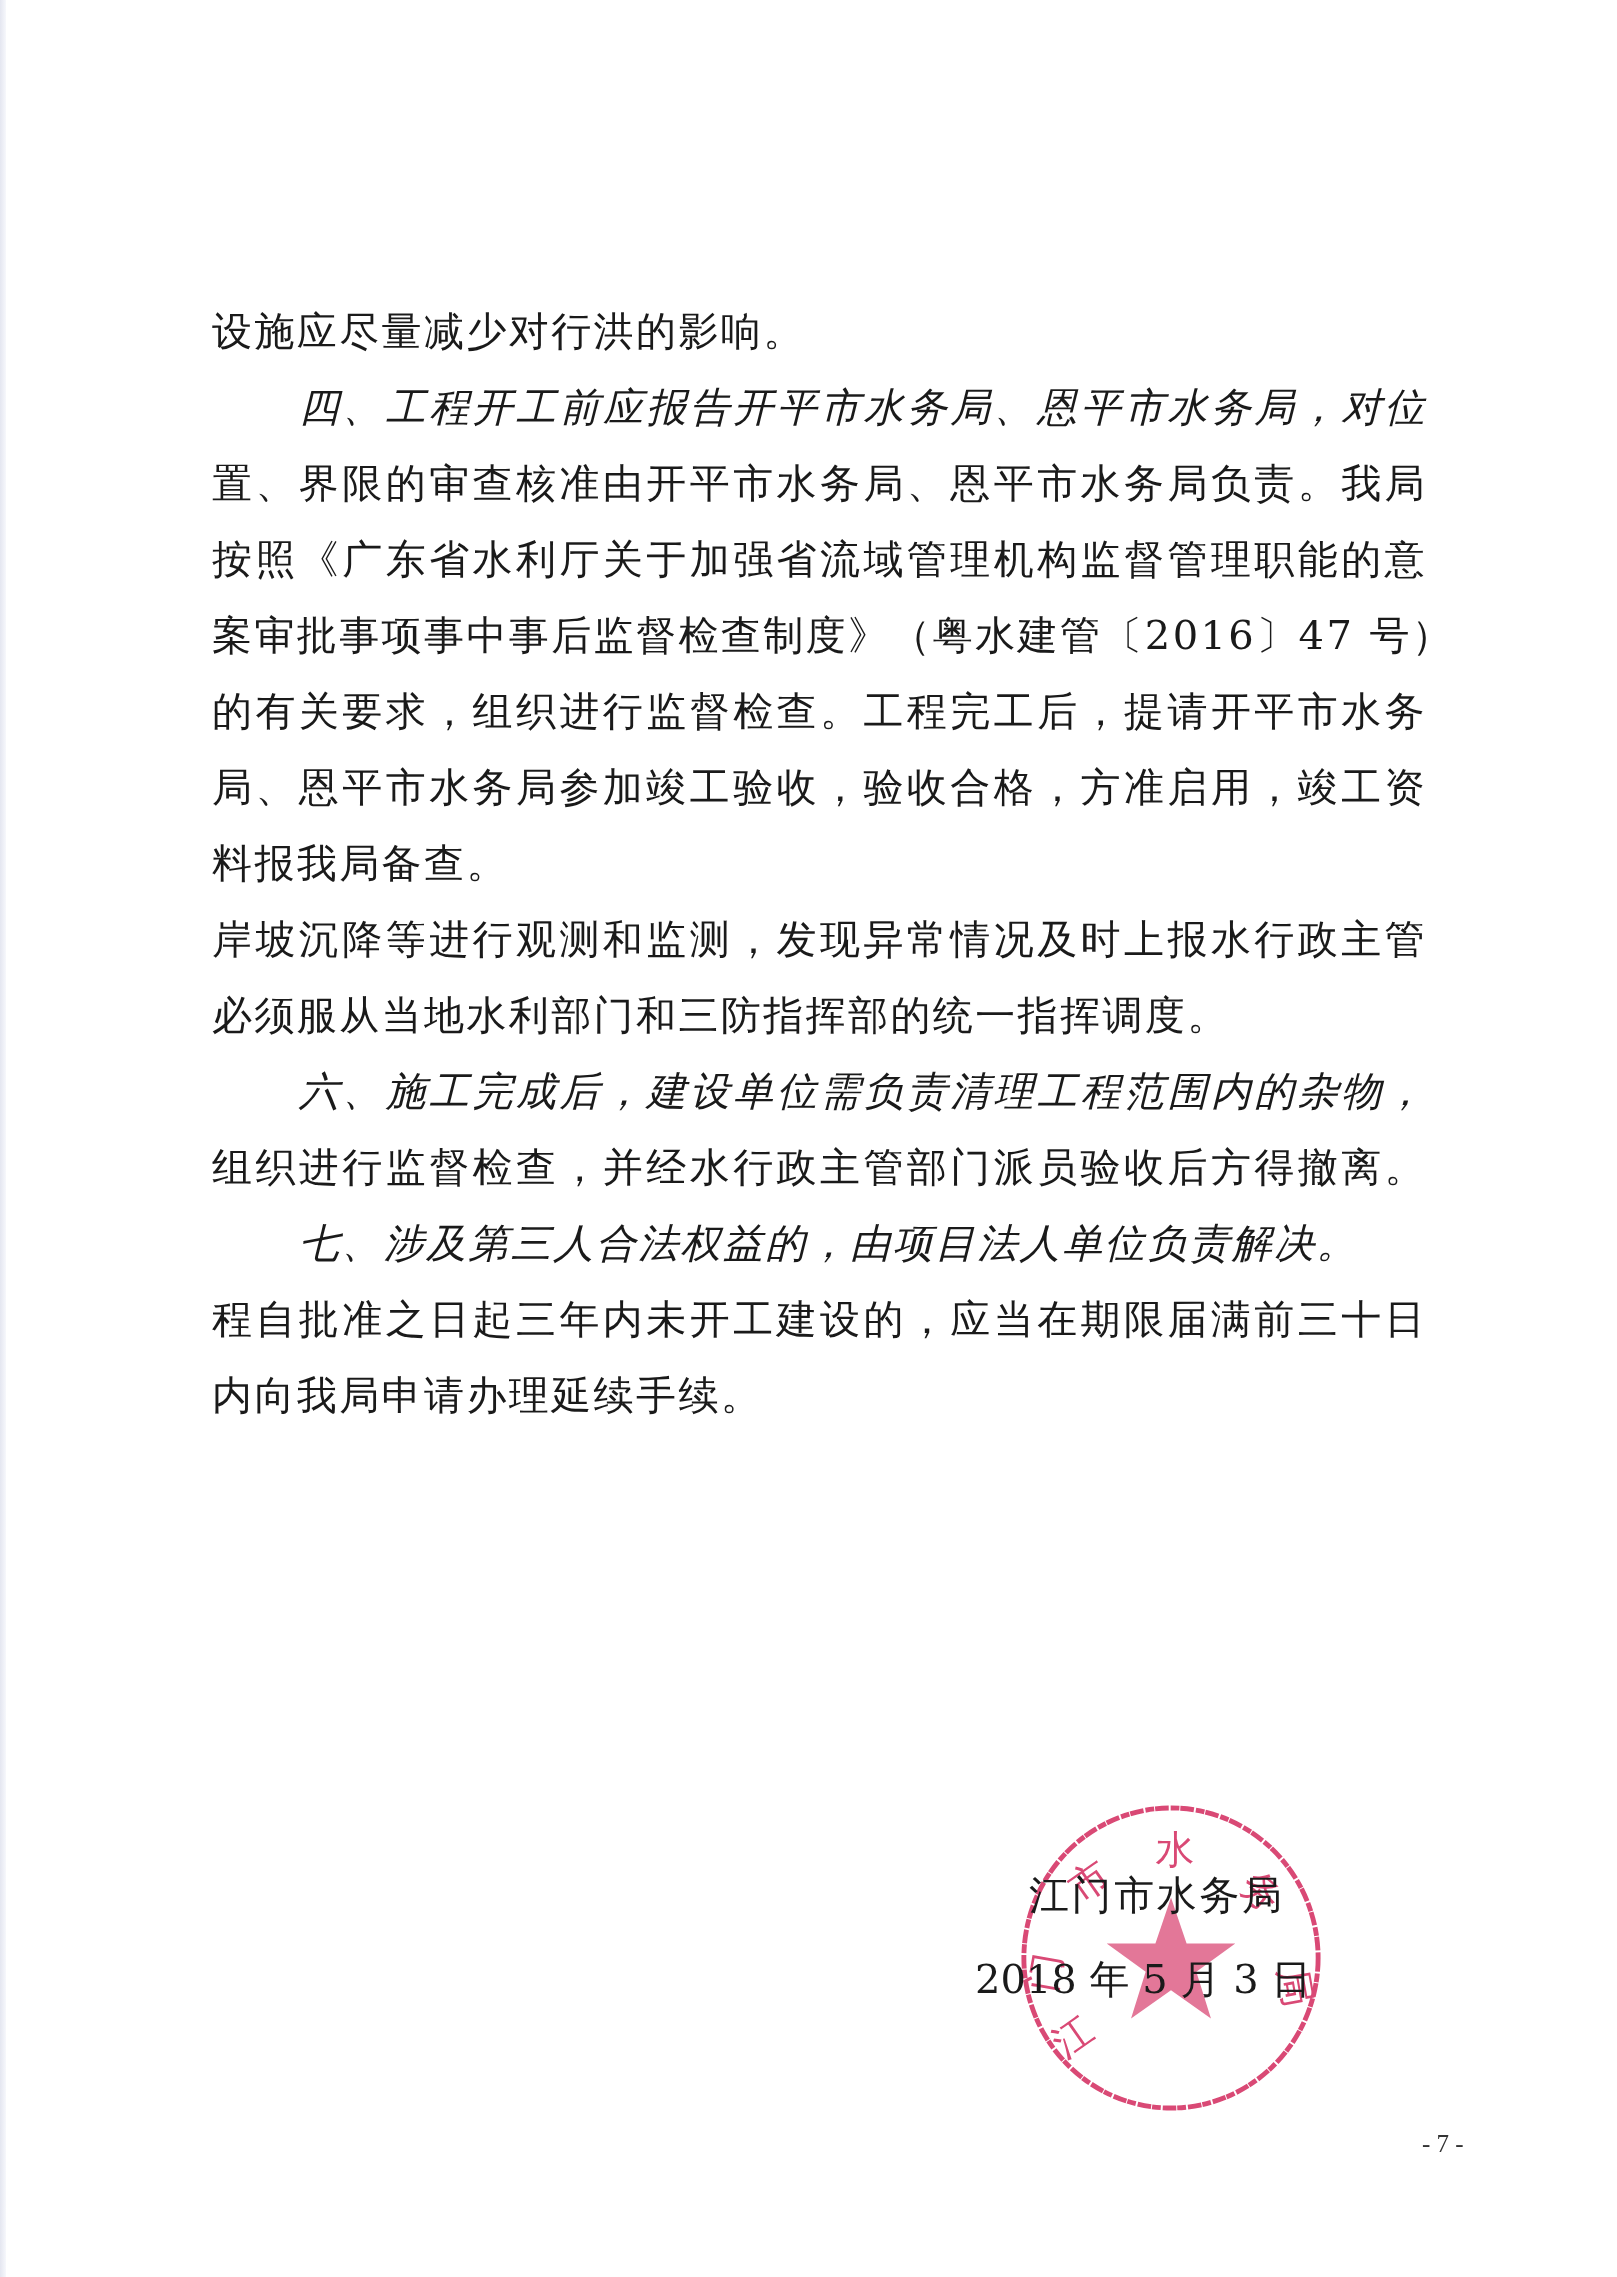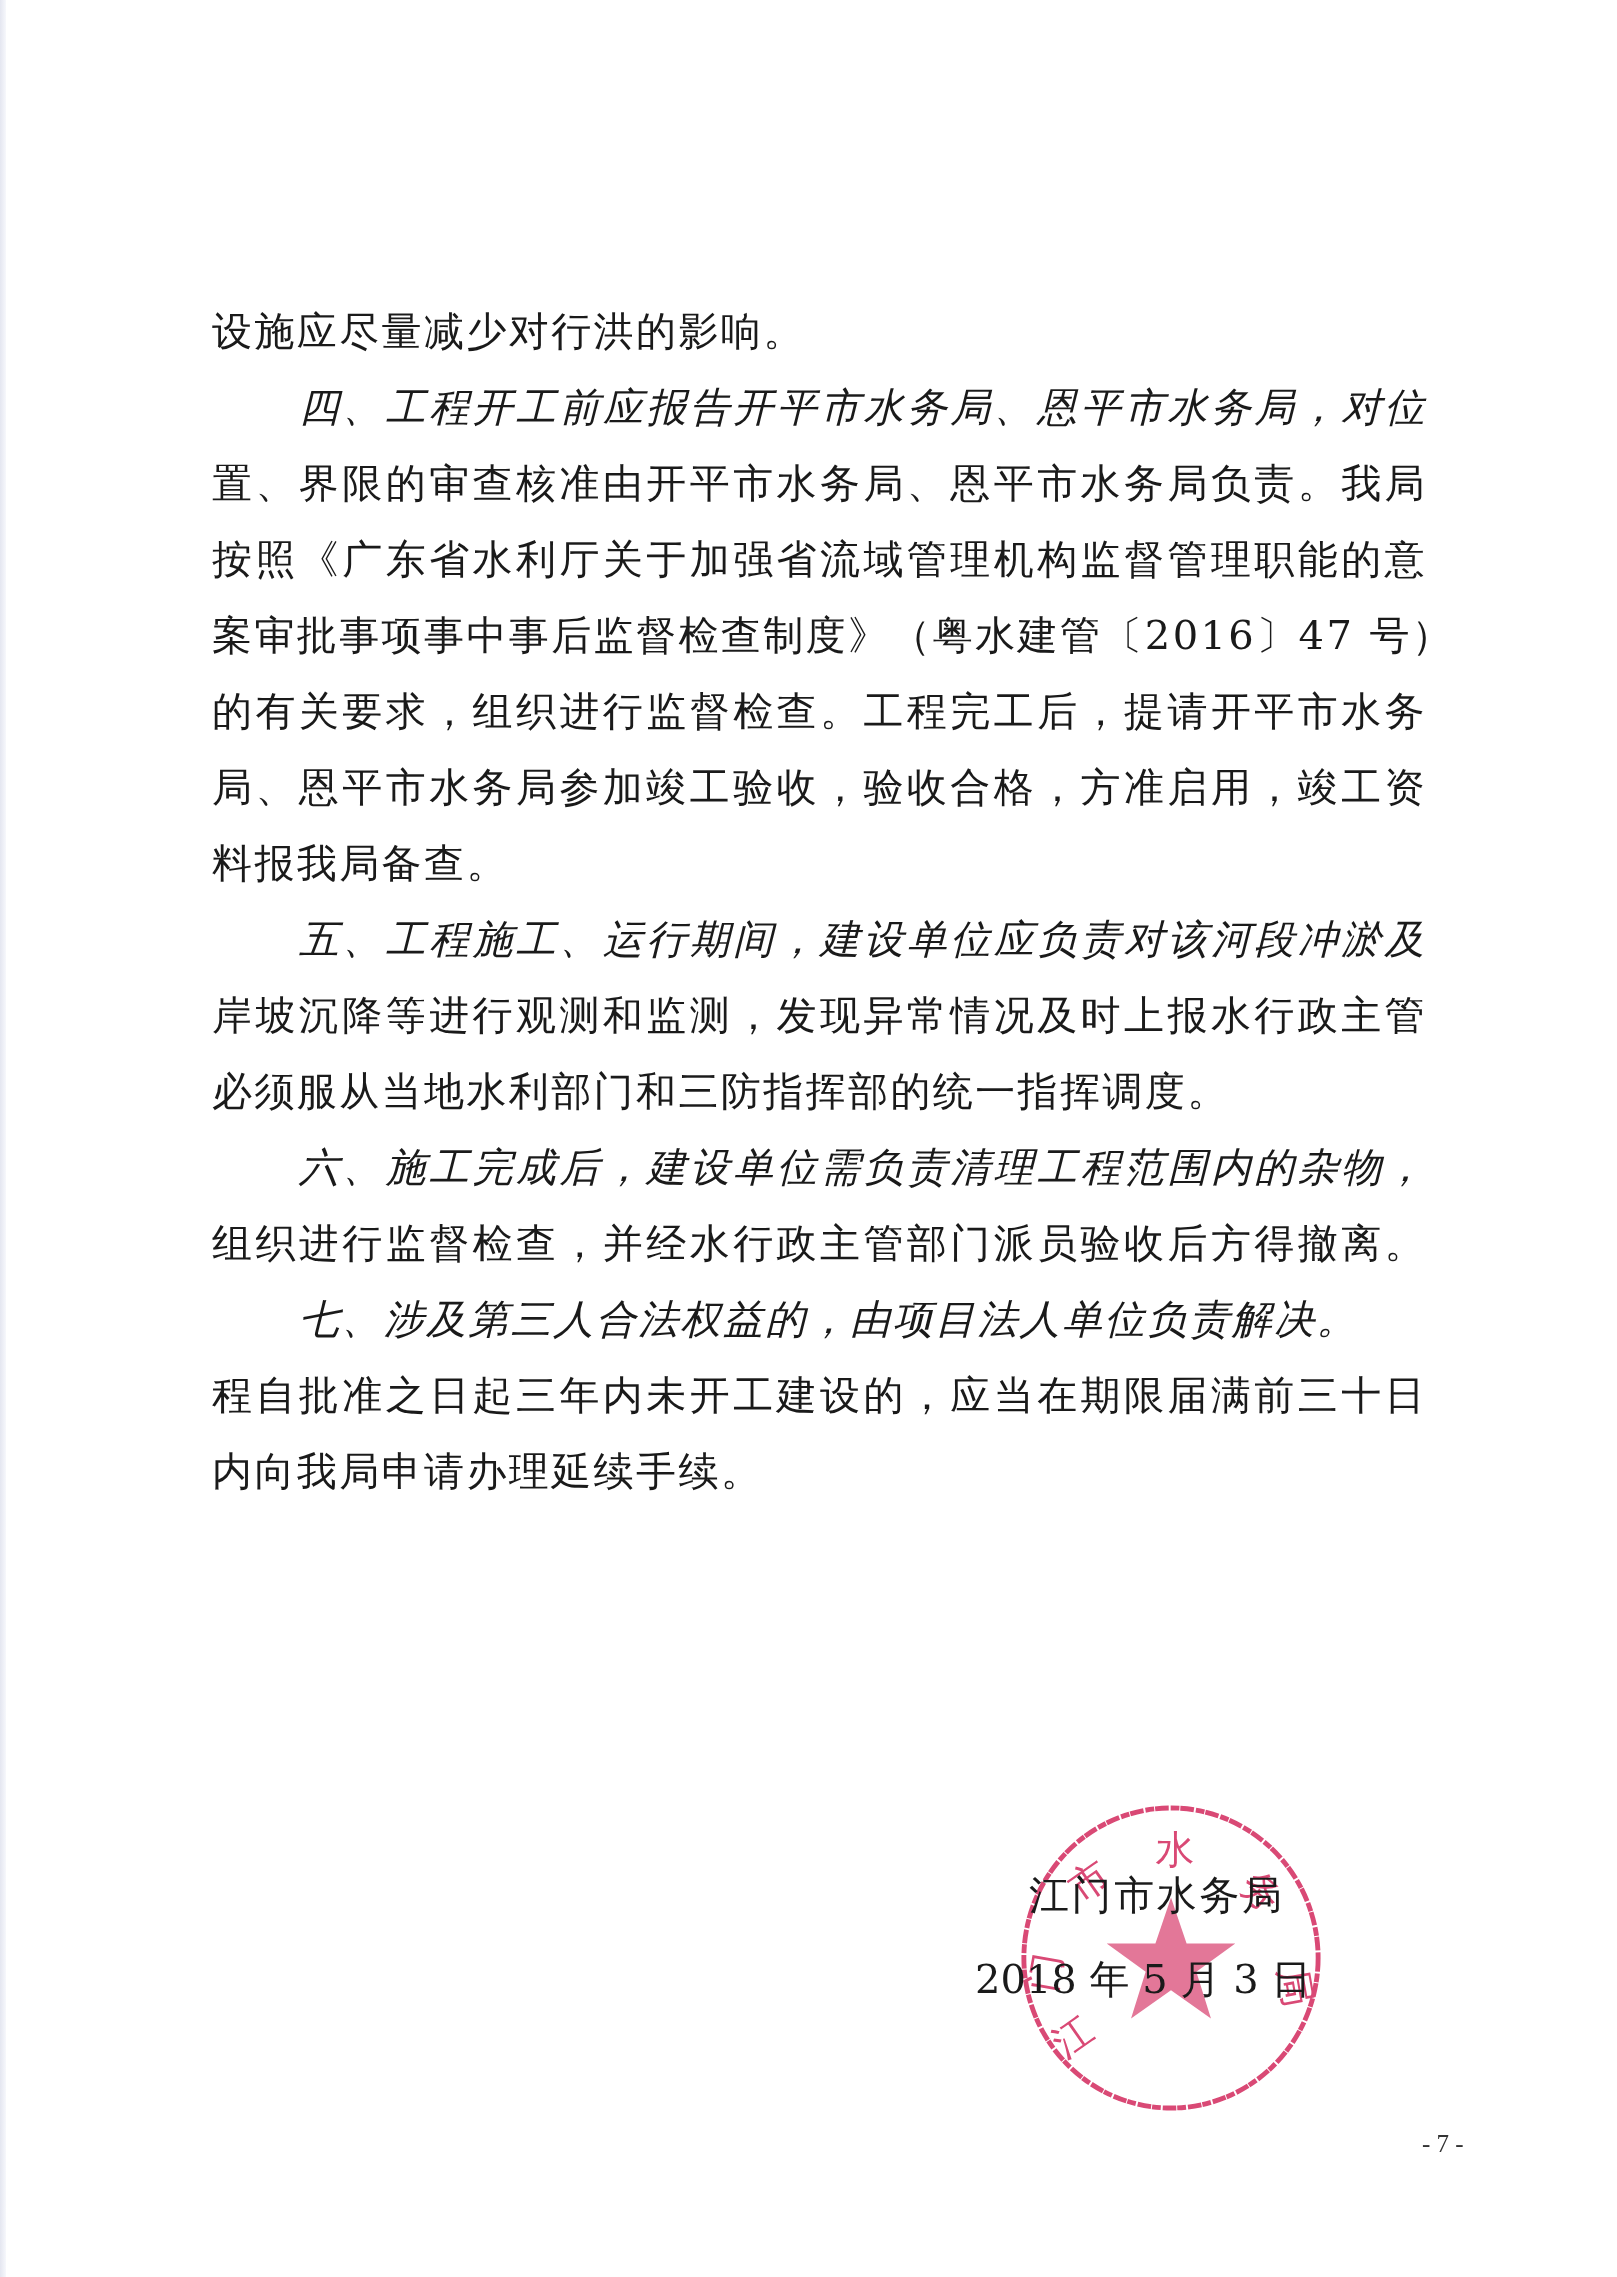--- a/index.html
+++ b/index.html
@@ -85,21 +85,20 @@
 
 <div class="body-text" id="body-text">
     <div class="line last">设施应尽量减少对行洪的影响。</div>
     <div class="line indent">四、工程开工前应报告开平市水务局、恩平市水务局，对位</div>
     <div class="line">置、界限的审查核准由开平市水务局、恩平市水务局负责。我局</div>
     <div class="line">按照《广东省水利厅关于加强省流域管理机构监督管理职能的意</div>
     <div class="line">案审批事项事中事后监督检查制度》（粤水建管〔2016〕47 号）</div>
     <div class="line">的有关要求，组织进行监督检查。工程完工后，提请开平市水务</div>
     <div class="line">局、恩平市水务局参加竣工验收，验收合格，方准启用，竣工资</div>
     <div class="line last">料报我局备查。</div>
-    <div class="line indent">五、工程施工、运行期间，建设单位应负责对该河段冲淤及</div>
     <div class="line">岸坡沉降等进行观测和监测，发现异常情况及时上报水行政主管</div>
     <div class="line last">必须服从当地水利部门和三防指挥部的统一指挥调度。</div>
     <div class="line indent">六、施工完成后，建设单位需负责清理工程范围内的杂物，</div>
     <div class="line">组织进行监督检查，并经水行政主管部门派员验收后方得撤离。</div>
     <div class="line indent last">七、涉及第三人合法权益的，由项目法人单位负责解决。</div>
     <div class="line">程自批准之日起三年内未开工建设的，应当在期限届满前三十日</div>
     <div class="line last">内向我局申请办理延续手续。</div>
   </div>
 
 <svg class="stamp" viewBox="0 0 312 316" xmlns="http://www.w3.org/2000/svg">

